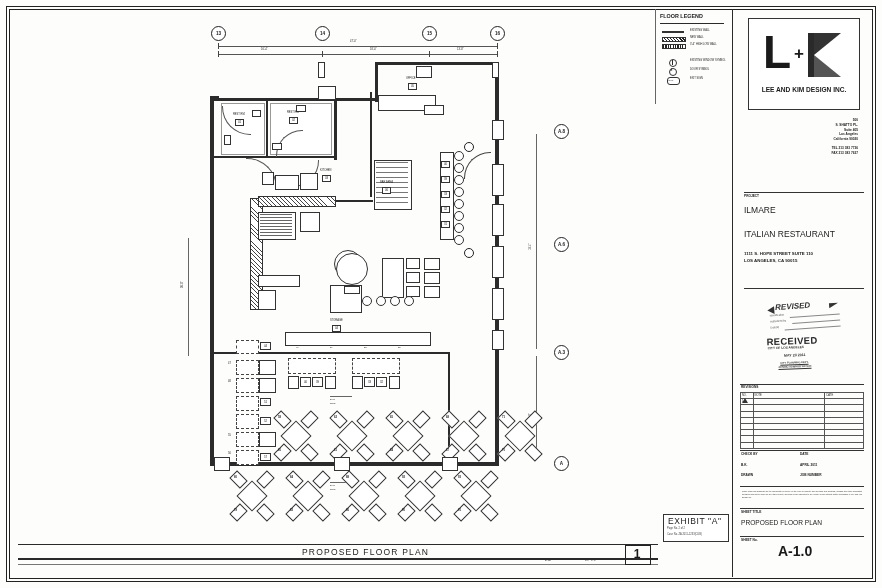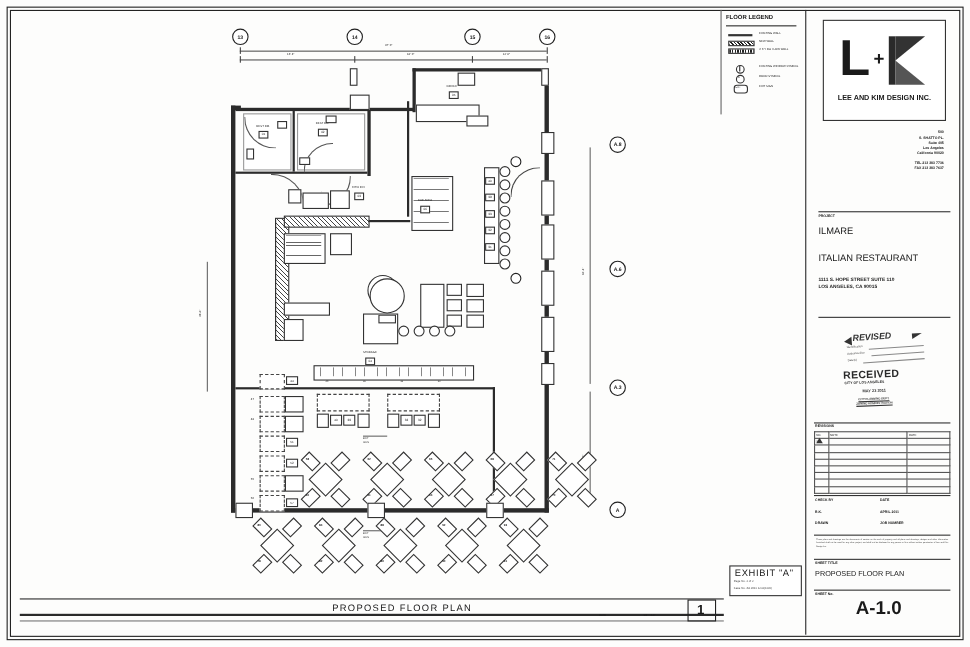--- a/index.html
+++ b/index.html
@@ -15,21 +15,21 @@
   .txt{position:absolute;white-space:nowrap;line-height:1;}
   .t2{font-size:2.2px;}
   .t25{font-size:2.6px;}
   .t3{font-size:3.2px;}
   .t35{font-size:3.6px;}
   .t4{font-size:4.4px;}
   .t5{font-size:5.4px;}
   .t6{font-size:6.6px;}
   .t8{font-size:8.5px;}
   .t12{font-size:12px;}
-  .t18{font-size:17px;}
+  .t18{font-size:14px;}
   .bold{font-weight:bold;}
   .ctr{text-align:center;}
 
   
   .bub{position:absolute;border:0.8px solid #222;border-radius:50%;
        background:#fff;display:flex;align-items:center;justify-content:center;
        font-size:4.6px;font-weight:bold;}
 
   
   .wall{position:absolute;background:#2b2b2b;}

